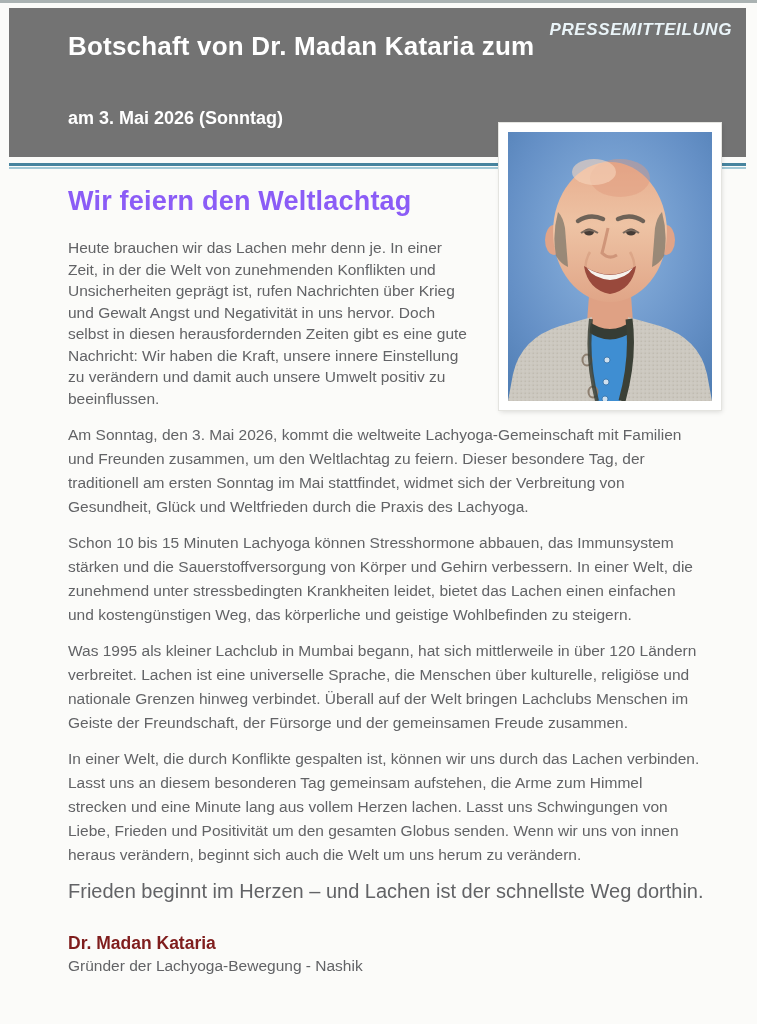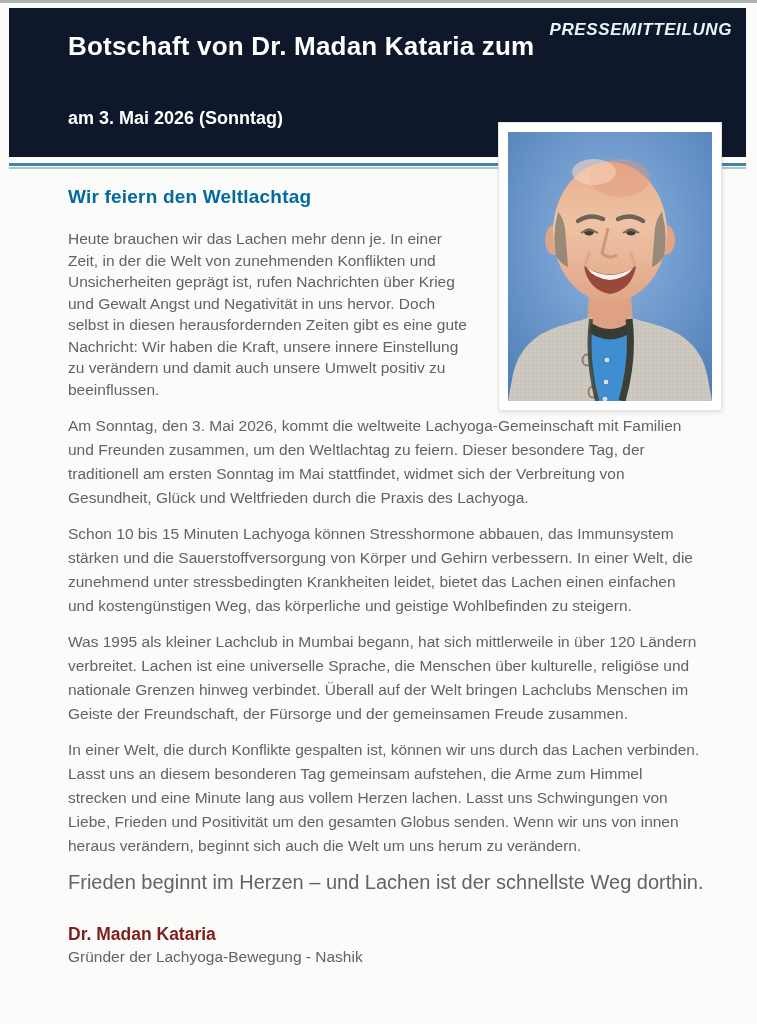--- a/index.html
+++ b/index.html
@@ -8,21 +8,21 @@
     position:relative; width:757px; height:1024px; margin:0 auto;
     background:#fbfbf9; overflow:hidden;
     font-family:"Liberation Sans", sans-serif;
     -webkit-font-smoothing:antialiased;
   }
   .scan-edge-top { position:absolute; top:0; left:0; right:0; height:3px; background:#8f9a9a; opacity:.75; }
 
   
   .banner {
     position:absolute; left:9px; top:8px; width:737px; height:149px;
-    background:#0f172a;
+    background:#737373;
   }
   .banner-title {
     position:absolute; left:59px; top:18px;
     color:#ffffff; font-weight:bold; font-size:26px; line-height:40px; letter-spacing:.2px;
   }
   .banner-subtitle {
     position:absolute; left:59px; top:100px;
     color:#ffffff; font-weight:bold; font-size:18px;
   }
   .banner-tag {
@@ -39,21 +39,21 @@
   .photo-frame {
     position:absolute; left:499px; top:123px; width:222px; height:287px;
     background:#ffffff; padding:9px; z-index:5;
     box-shadow:0 0 0 1px #e4e4e0, 1px 2px 5px rgba(0,0,0,.13);
   }
   .photo-frame svg { display:block; }
 
   
   .content { position:absolute; left:68px; top:186px; width:637px; color:#626366; }
   .section-heading {
-    margin:0 0 20px 0; font-size:19px; font-weight:bold; color:#0369a1; letter-spacing:.2px;
+    margin:0 0 20px 0; font-size:27px; font-weight:bold; color:#8b5cf6; letter-spacing:.2px;
   }
   .intro {
     width:400px; margin:0 0 14px 0;
     font-size:15.5px; line-height:21.5px;
   }
   .para { margin:0 0 12px 0; font-size:15.5px; line-height:24px; }
   .closing { margin:12px 0 0 0; font-size:20px; line-height:24px; }
 
   .signature { margin-top:30px; }
   .sig-name { margin:0 0 3px 0; font-size:17.5px; font-weight:bold; color:#7f1d1d; }

